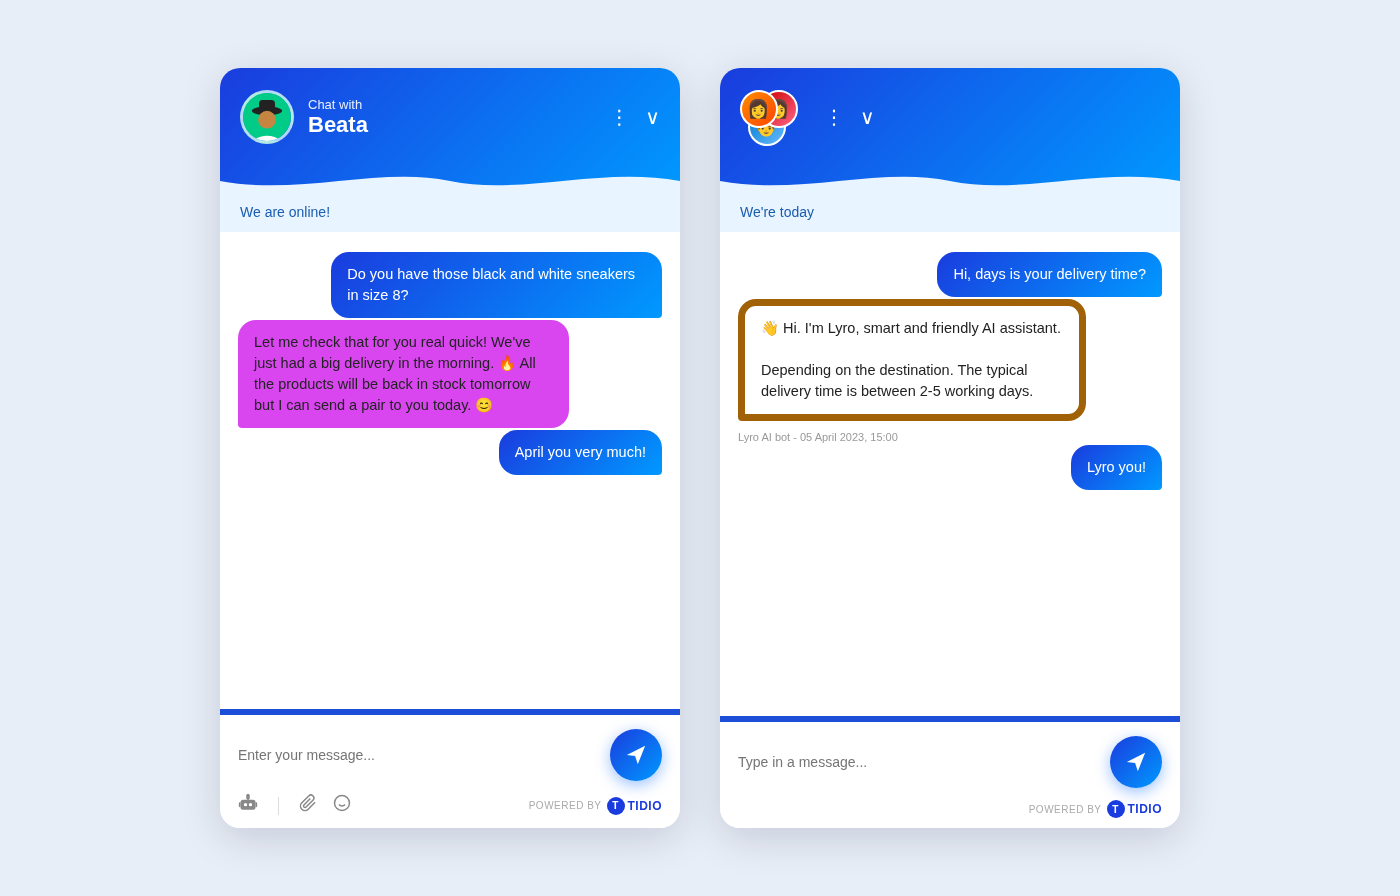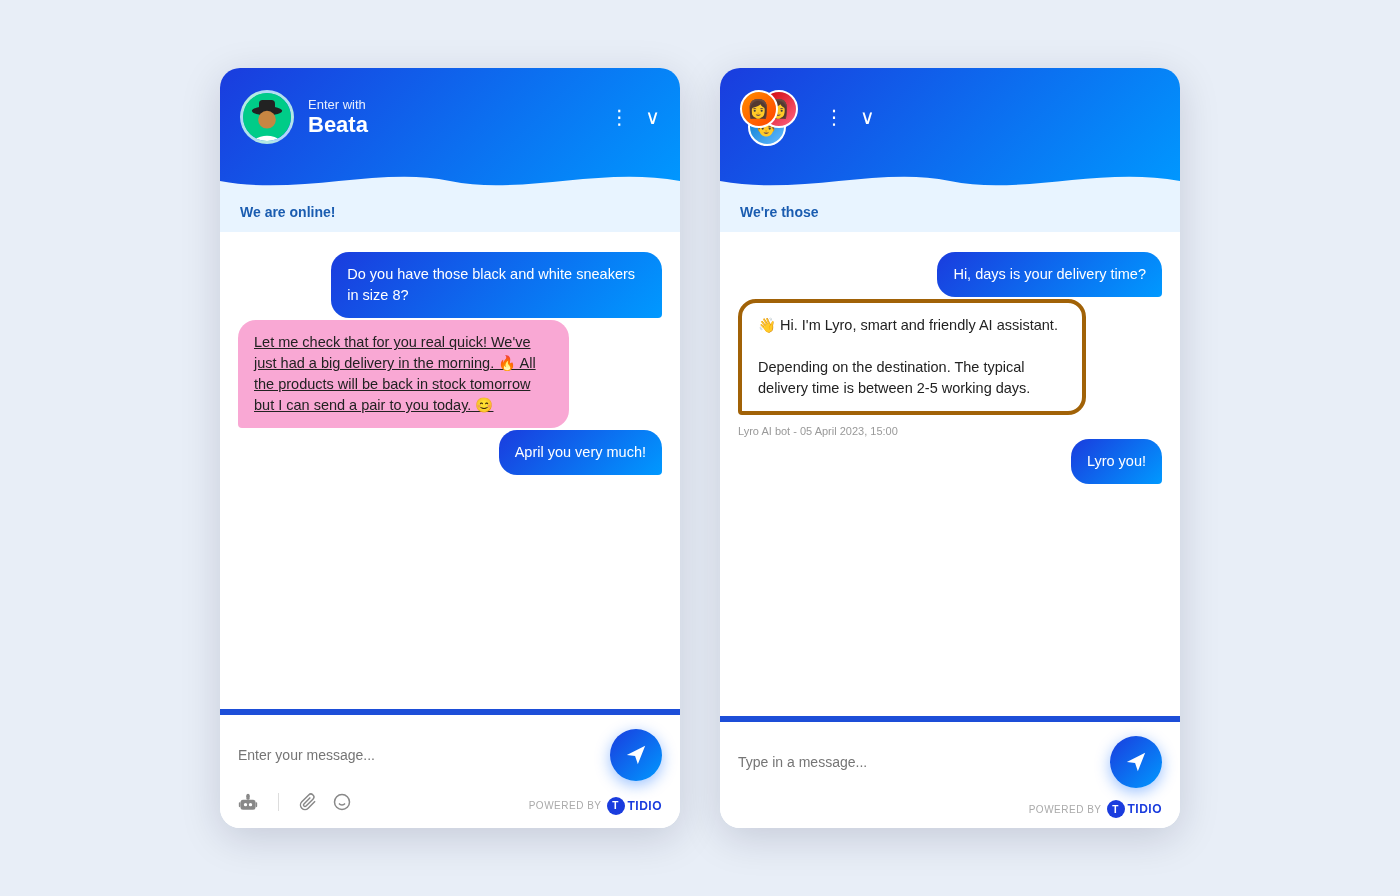--- a/index.html
+++ b/index.html
@@ -117,21 +117,21 @@
       width: 100%;
       overflow: hidden;
       line-height: 0;
     }
 
     .online-banner {
       background: #e8f4ff;
       padding: 12px 20px;
       font-size: 14px;
       color: #1a5cb0;
-      font-weight: 700;
+      font-weight: 400;
       margin-top: -2px;
     }
 
     
     .chat-messages {
       flex: 1;
       padding: 20px 18px;
       overflow-y: auto;
       display: flex;
       flex-direction: column;
@@ -149,31 +149,30 @@
 
     .msg-outgoing {
       align-self: flex-end;
       background: linear-gradient(135deg, #1a3cde, #0099ff);
       color: #fff;
       border-bottom-right-radius: 4px;
     }
 
     .msg-incoming {
       align-self: flex-start;
-      background: #f9a8d4;
+      background: #d946ef;
       color: #222;
       border-bottom-left-radius: 4px;
-      text-decoration: underline;
     }
 
     .msg-incoming-bordered {
       align-self: flex-start;
       background: #fff;
       color: #222;
-      border: 4px solid #a16207;
+      border: 7px solid #a16207;
       border-bottom-left-radius: 4px;
       max-width: 82%;
     }
 
     .msg-timestamp {
       font-size: 11px;
       color: #999;
       margin-top: 8px;
       align-self: flex-start;
     }
@@ -216,20 +215,21 @@
     }
 
     .send-btn svg {
       width: 22px;
       height: 22px;
       fill: #fff;
     }
 
     .chat-toolbar {
       display: flex;
+      align-items: center;
       gap: 16px;
       color: #888;
       font-size: 18px;
     }
 
     .toolbar-divider {
       width: 1px;
       height: 18px;
       background: #ddd;
       margin: 0 4px;
@@ -284,21 +284,21 @@
         <ellipse cx="27" cy="20" rx="17" ry="5" fill="#222"></ellipse>
 
         <rect x="18" y="8" width="18" height="14" rx="4" fill="#222"></rect>
 
         <circle cx="27" cy="30" r="10" fill="#c68642"></circle>
 
         <path d="M10 54 Q27 42 44 54Z" fill="#fff"></path>
       </svg>
     </div>
     <div class="chat-header-info">
-      <div class="subtitle">Enter with</div>
+      <div class="subtitle">Chat with</div>
       <div class="title">Beata</div>
     </div>
     <div class="chat-header-actions">
       <span>⋮</span>
       <span>∨</span>
     </div>
     <div class="header-wave">
       <svg viewBox="0 0 460 30" preserveAspectRatio="none" height="30" width="100%">
         <path d="M0,15 C80,30 160,0 230,15 C300,30 380,0 460,15 L460,30 L0,30 Z" fill="#e8f4ff"></path>
       </svg>
@@ -379,21 +379,21 @@
       <span>∨</span>
     </div>
     <div class="header-wave">
       <svg viewBox="0 0 460 30" preserveAspectRatio="none" height="30" width="100%">
         <path d="M0,15 C80,30 160,0 230,15 C300,30 380,0 460,15 L460,30 L0,30 Z" fill="#e8f4ff"></path>
       </svg>
     </div>
   </div>
 
   <div class="online-banner">
-    <span>We're those</span>
+    <span>We're today</span>
   </div>
 
   <div class="chat-messages">
     <div class="msg-bubble msg-outgoing">
       <span>Hi, days is your delivery time?</span>
     </div>
     <div class="msg-bubble msg-incoming-bordered">
       <span>👋 Hi. I'm Lyro, smart and friendly AI assistant.<br><br>Depending on the destination. The typical delivery time is between 2-5 working days.</span>
     </div>
     <div class="msg-timestamp">Lyro AI bot - 05 April 2023, 15:00</div>

